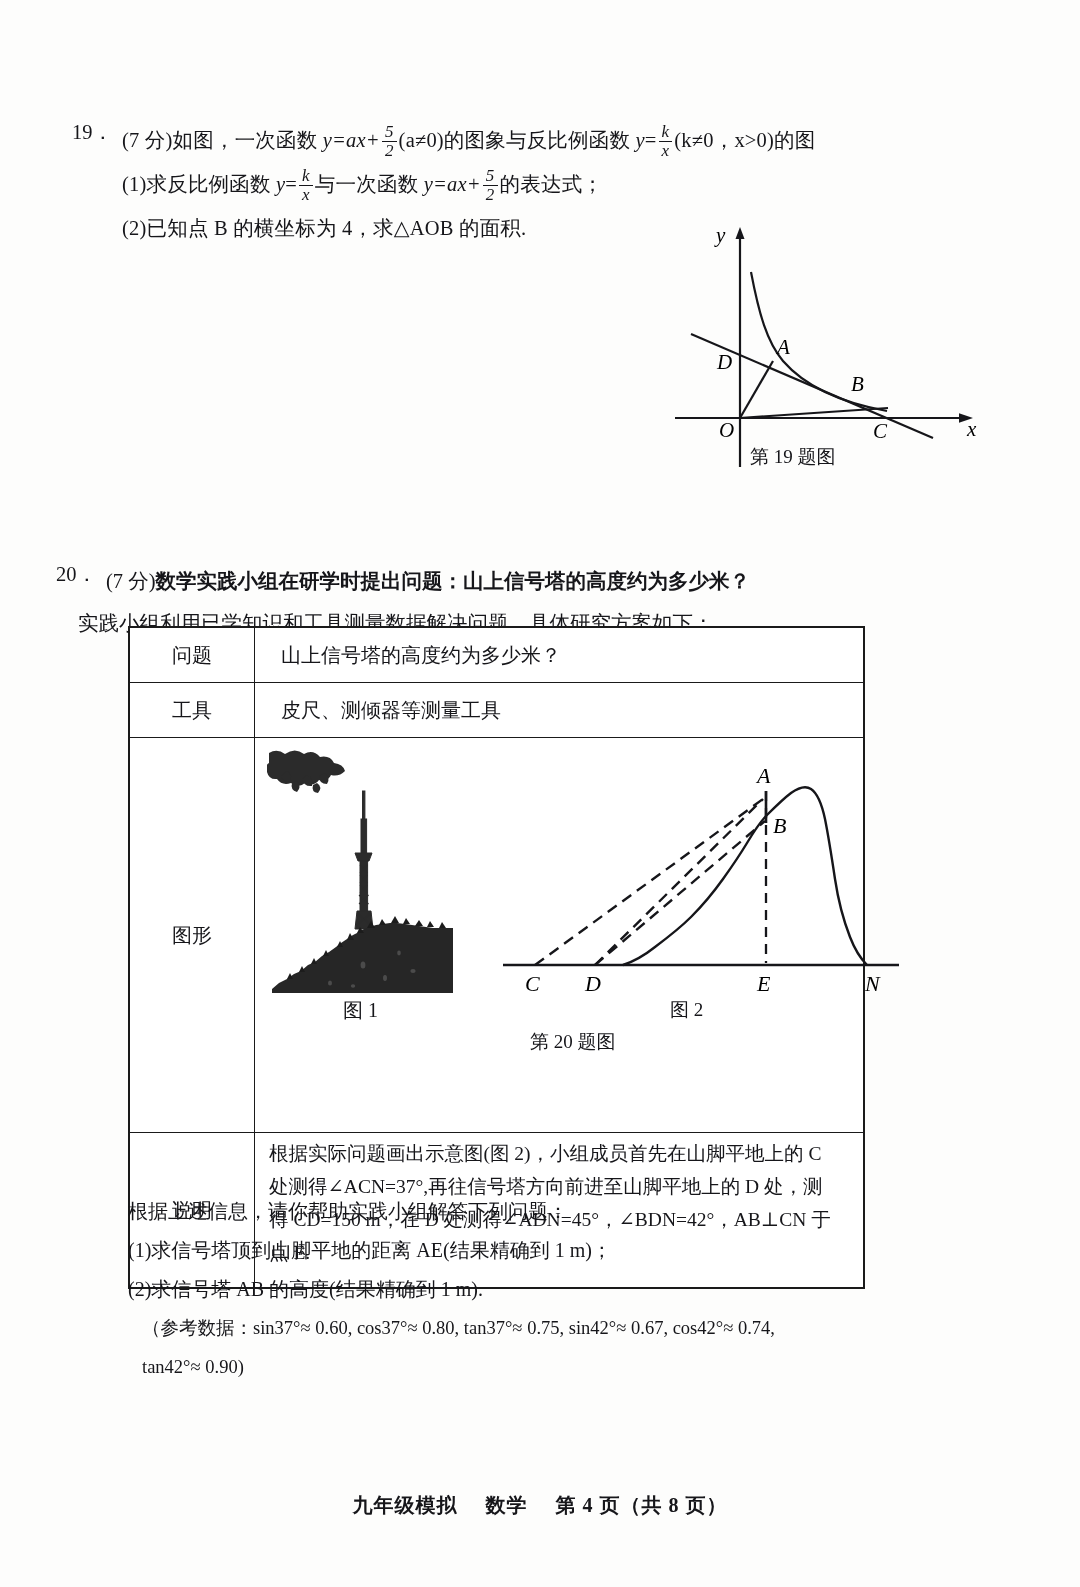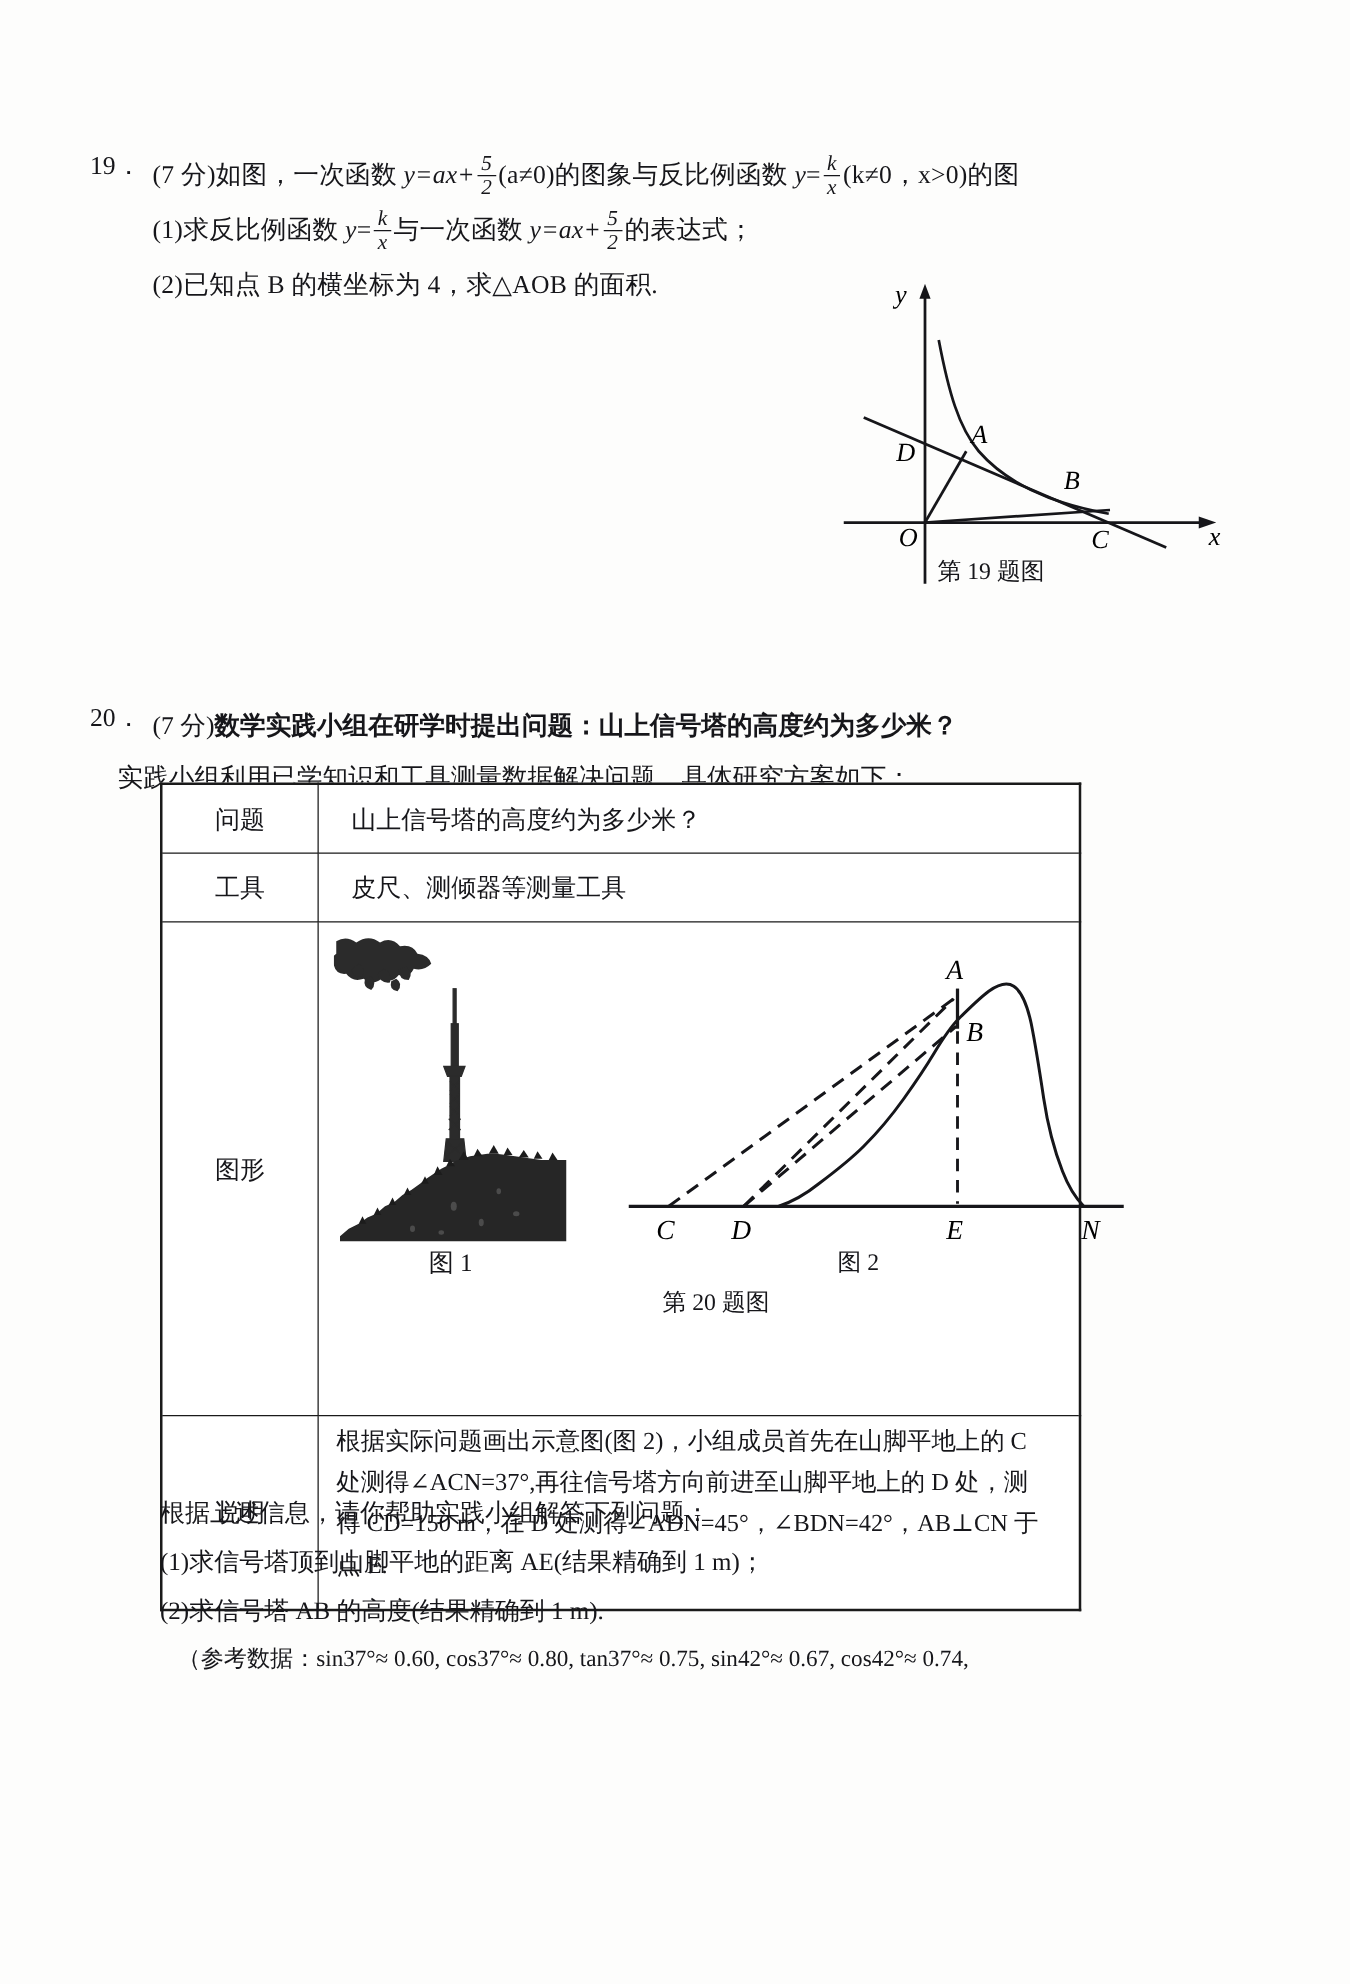--- a/index.html
+++ b/index.html
@@ -63,21 +63,21 @@
     width: 330px; height: 260px;
   }
   #graph19 .cap {
     position: absolute;
     left: 95px; top: 222px;
     font-size: 19px;
     white-space: nowrap;
   }
 
   
-  #p20 { left: 72px; top: 560px; width: 930px; }
+  #p20 { left: 56px; top: 560px; width: 930px; }
   #p20 .qn { position: absolute; left: 0; top: 0; font-size: 20.5px; }
   #p20 .h1 {
     margin-left: 50px;
     font-weight: bold;
     font-size: 20.5px;
     line-height: 42px;
     white-space: nowrap;
   }
   #p20 .h2 {
     margin-left: 22px;
@@ -372,16 +372,22 @@
       </td>
     </tr>
   </tbody>
     </table>
 
   <div id="after">
     <div class="al">根据上述信息，请你帮助实践小组解答下列问题：</div>
     <div class="al">(1)求信号塔顶到山脚平地的距离 AE(结果精确到 1 m)；</div>
     <div class="al">(2)求信号塔 AB 的高度(结果精确到 1 m).</div>
     <div class="al ref ind">（参考数据：sin37°≈ 0.60, cos37°≈ 0.80, tan37°≈ 0.75, sin42°≈ 0.67, cos42°≈ 0.74,</div>
-  </div>
-
+    <div class="al ref ind">tan42°≈ 0.90)</div>
+  </div>
+
+  <div id="footer">
+    <span class="fb">九年级模拟</span>
+    <span style="display:inline-block;width:22px"></span><span class="fb">数学</span>
+    <span style="display:inline-block;width:22px"></span><span class="fb">第 4 页（共 8 页）</span>
+  </div>
 
 </div>
 
 </body></html>

